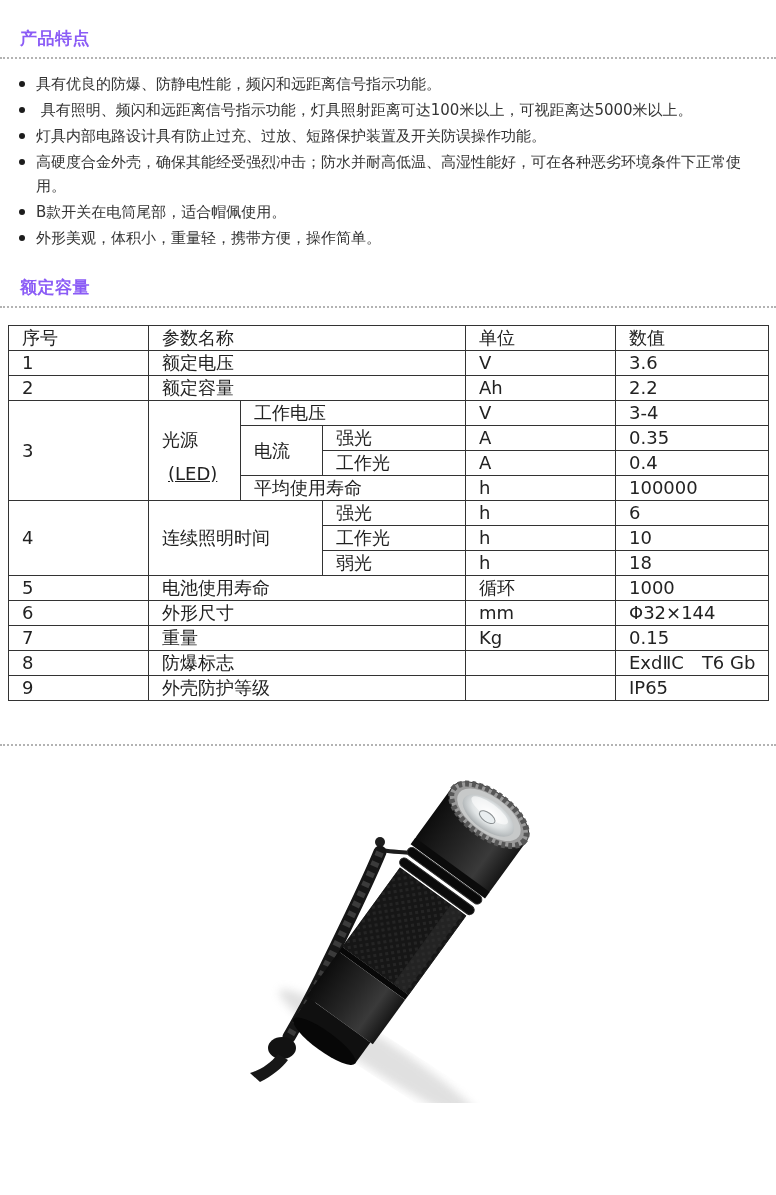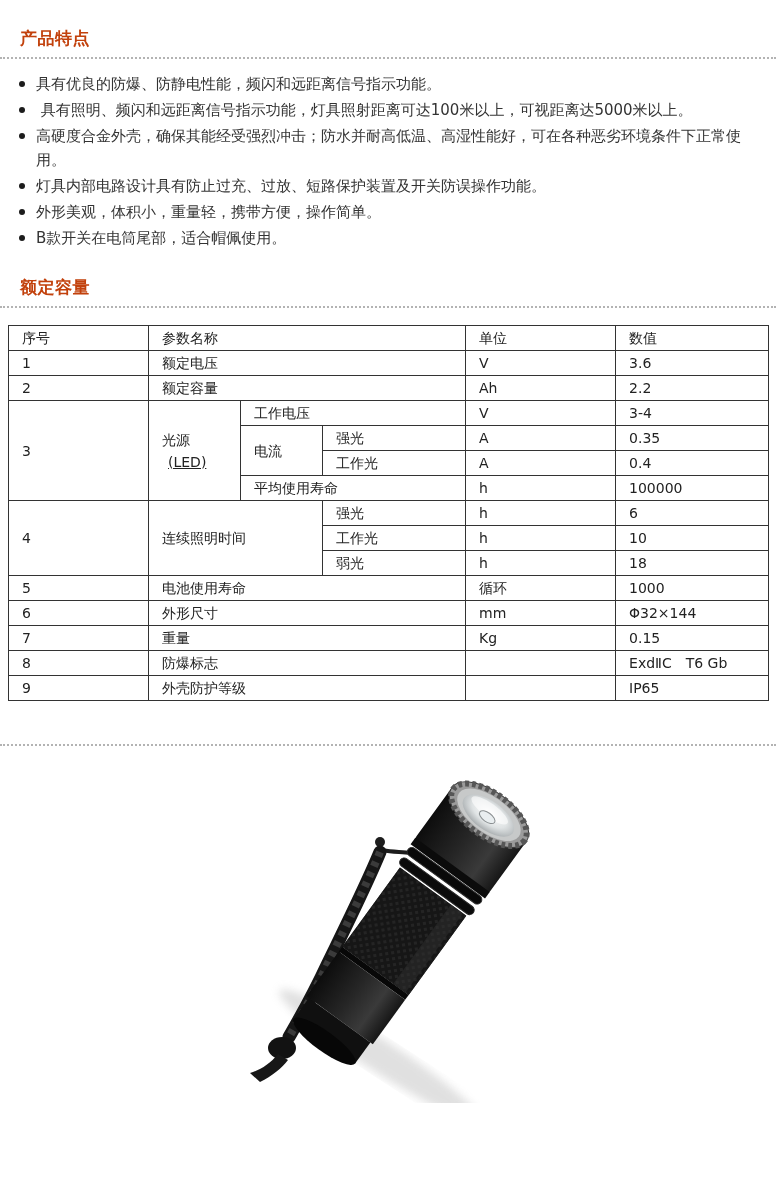--- a/index.html
+++ b/index.html
@@ -3,21 +3,21 @@
 <meta charset="utf-8">
 <style>
   * { margin:0; padding:0; box-sizing:border-box; }
   html,body { background:#ffffff; }
   body {
     width:776px; height:1195px; overflow:hidden;
     font-family:"DejaVu Sans","Liberation Sans",sans-serif;
     color:#333333;
   }
   .section-title{
-    font-size:17px; font-weight:bold; color:#c2410c;
+    font-size:17px; font-weight:bold; color:#8b5cf6;
     margin-left:20px; letter-spacing:0.5px;
   }
   .rule-dotted{
     width:776px; border-bottom:2px dotted #b3b3b3; margin-top:7px;
   }
   
   .features-title-wrap{ padding-top:27px; }
   ul.features{
     list-style:none; margin:13px 10px 0 16px; width:744px;
   }
@@ -27,49 +27,49 @@
   }
   ul.features li::before{
     content:""; position:absolute; left:3px; top:9px;
     width:6px; height:6px; border-radius:50%; background:#1c1c1c;
   }
   
   .params-title-wrap{ padding-top:24px; }
   table.ptable{
     border-collapse:collapse; table-layout:fixed;
     width:760px; margin:17px 0 0 8px;
-    font-size:14px; color:#222;
+    font-size:18px; color:#222;
   }
   table.ptable td{
     border:1px solid #333333;
     height:24px; line-height:24px;
     padding:0 4px 0 13px;
     vertical-align:middle;
     overflow:hidden; white-space:nowrap;
   }
   td.vtop{ vertical-align:top; }
-  .two-line div{ line-height:22px; }
+  .two-line div{ line-height:22px;margin-top:12px; }
   .two-line .l2{ padding-left:6px;text-decoration:underline; }
   
   .details-title-wrap{ padding-top:36px; }
   .figure-wrap{ width:350px; height:345px; margin:12px 0 0 230px; }
 </style>
 </head>
 <body>
 
 <div class="features-title-wrap">
   <div class="section-title">产品特点</div>
   <div class="rule-dotted"></div>
   <ul class="features">
     <li>具有优良的防爆、防静电性能，频闪和远距离信号指示功能。</li>
     <li>&nbsp;具有照明、频闪和远距离信号指示功能，灯具照射距离可达100米以上，可视距离达5000米以上。</li>
+    <li>灯具内部电路设计具有防止过充、过放、短路保护装置及开关防误操作功能。</li>
     <li>高硬度合金外壳，确保其能经受强烈冲击；防水并耐高低温、高湿性能好，可在各种恶劣环境条件下正常使用。</li>
-    <li>灯具内部电路设计具有防止过充、过放、短路保护装置及开关防误操作功能。</li>
+    <li>B款开关在电筒尾部，适合帽佩使用。</li>
     <li>外形美观，体积小，重量轻，携带方便，操作简单。</li>
-    <li>B款开关在电筒尾部，适合帽佩使用。</li>
   </ul>
 </div>
 
 <div class="params-title-wrap">
   <div class="section-title">额定容量</div>
   <div class="rule-dotted"></div>
 
   <table class="ptable">
     <colgroup>
       <col style="width:140px">

